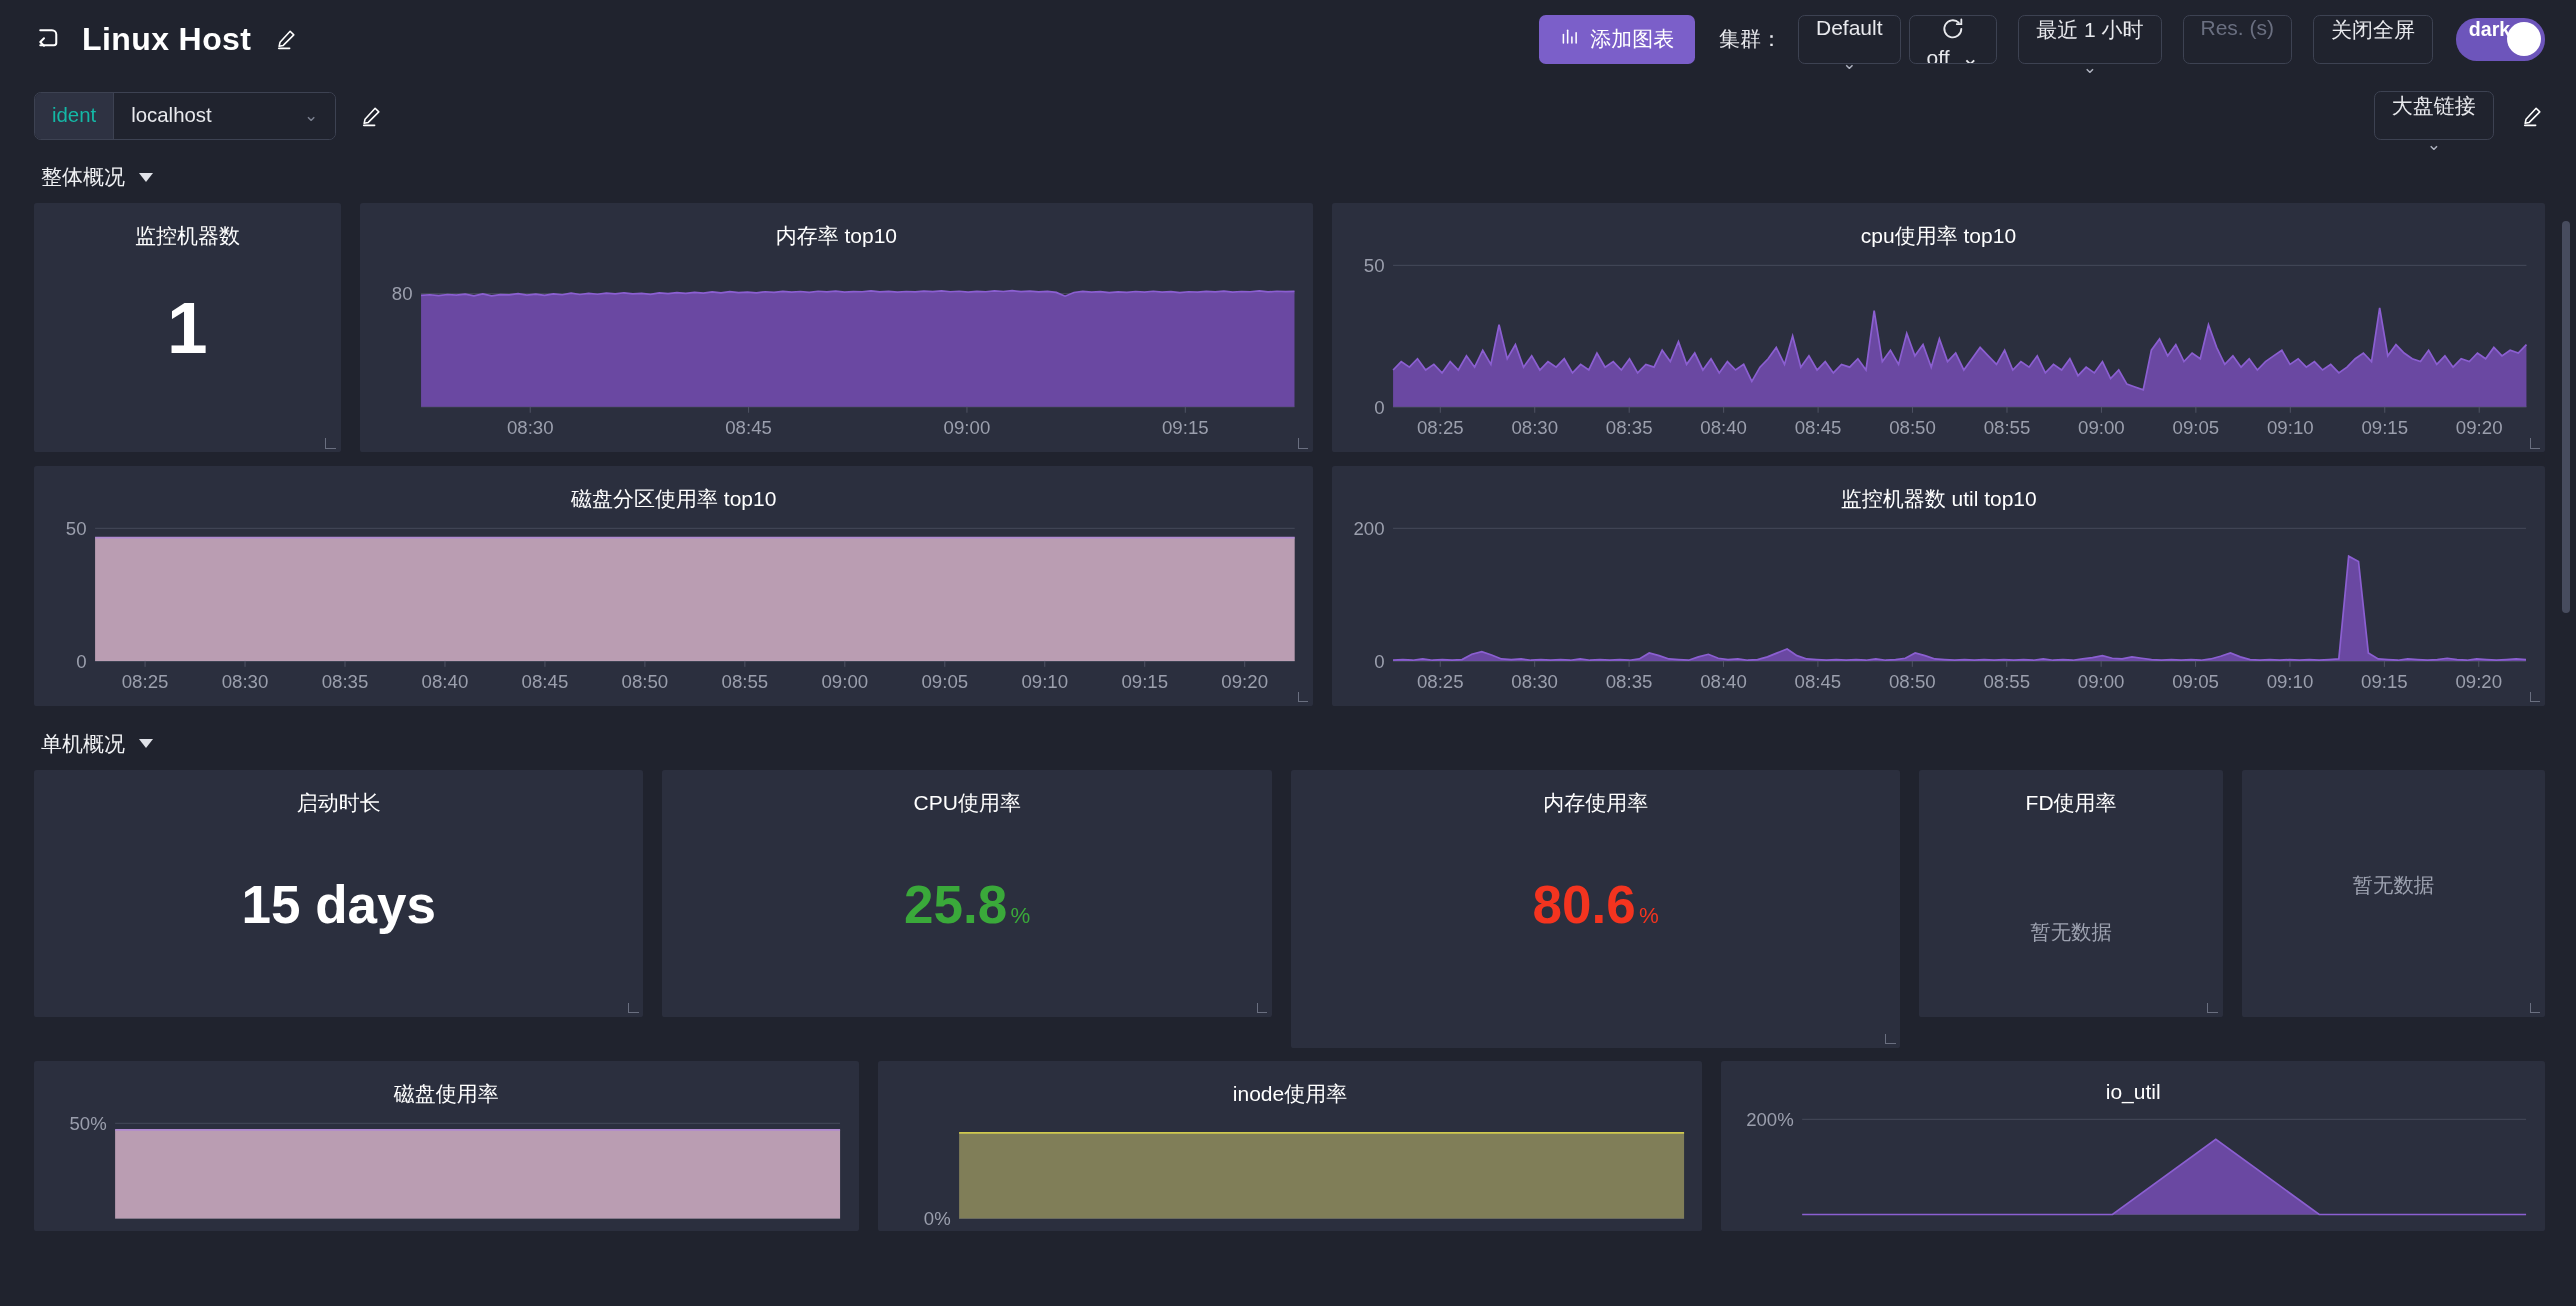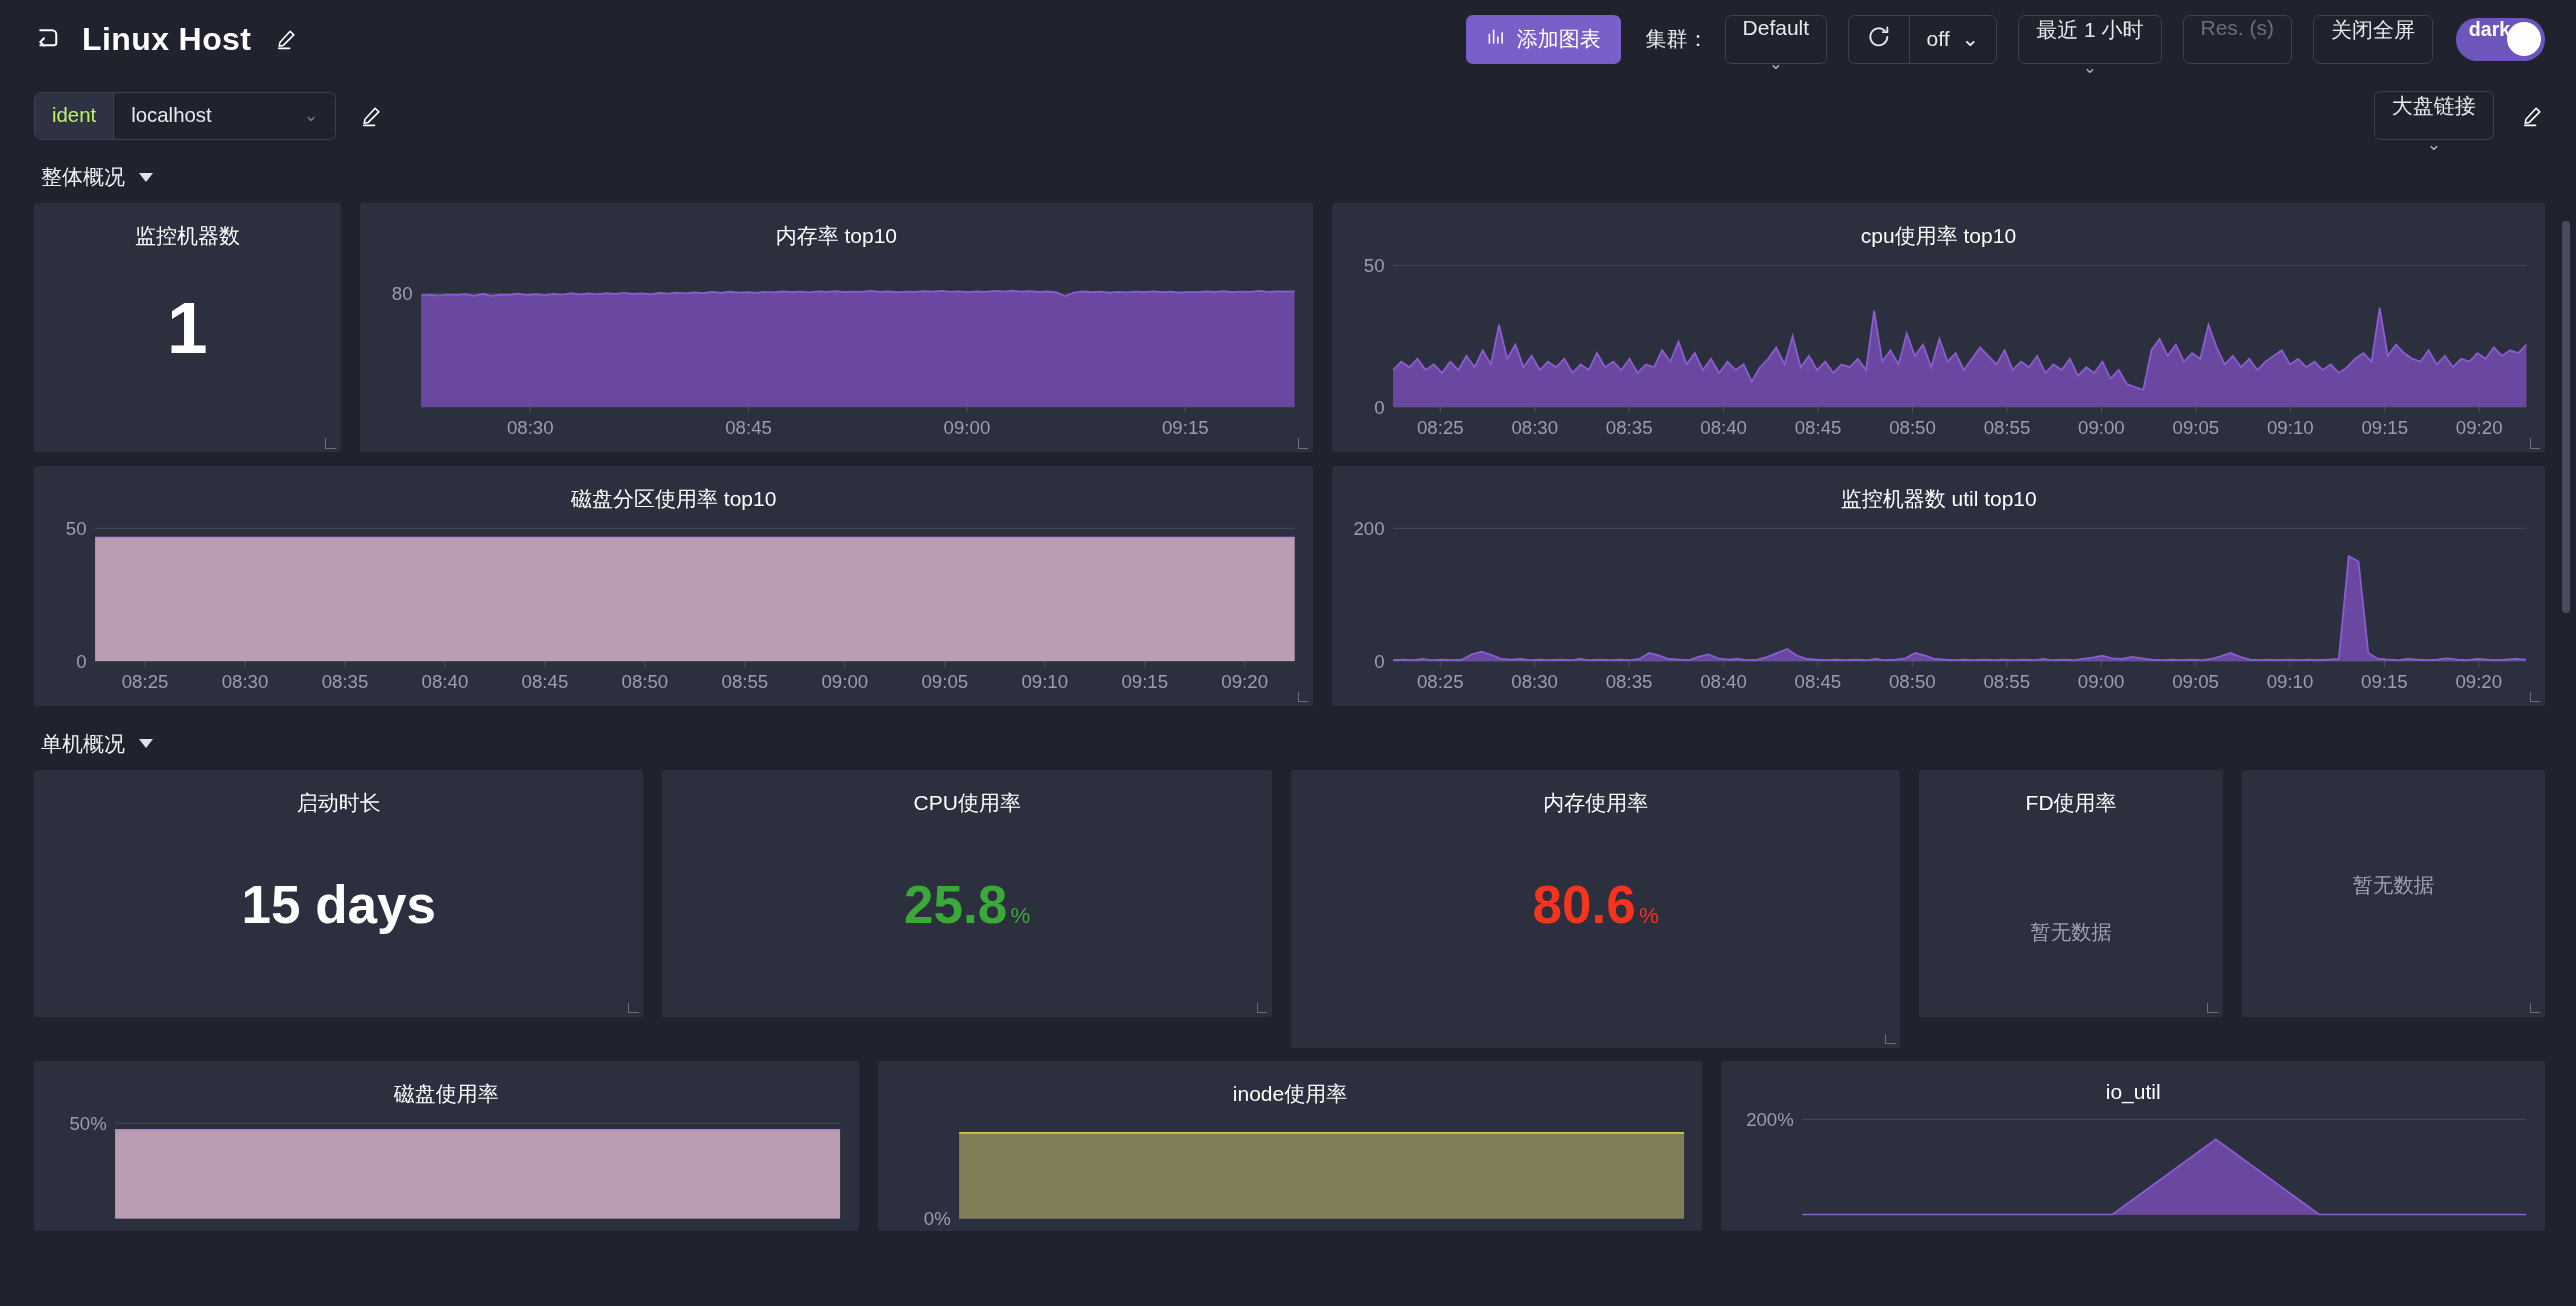--- a/index.html
+++ b/index.html
@@ -82,22 +82,23 @@
     white-space: nowrap;
     flex-direction: column;
   }
   .ctl.placeholder { color: #6a6f80; }
   .ctl .chev { font-size: 17px; color: #aeb2bf; }
   .refresh-group {
     display: flex; align-items: center;
     height: 49px;
     border: 0.9px solid #3d4252;
     border-radius: 6.8px;
-    margin-left: 17px;
+    margin-left: 4px;
     overflow: hidden;
+    flex-direction: column;
   }
   .refresh-group .seg {
     display: flex; align-items: center; justify-content: center;
     height: 100%;
     padding: 0 17px;
     font-size: 21px;
     color: #e8e9ed;
     cursor: pointer;
     gap: 12px;
   }
@@ -131,21 +132,21 @@
   }
   .var-group {
     display: flex;
     height: 48px;
     border-radius: 6.8px;
     overflow: hidden;
     border: 0.9px solid #3d4252;
   }
   .var-key {
     background: #2e3242;
-    color: #bef264;
+    color: #14b8a6;
     font-size: 20.4px;
     display: flex; align-items: center;
     padding: 0 17px;
     border-right: 0.9px solid #3d4252;
   }
   .var-val {
     background: #20232e;
     color: #e8e9ed;
     font-size: 20.4px;
     display: flex; align-items: center;

